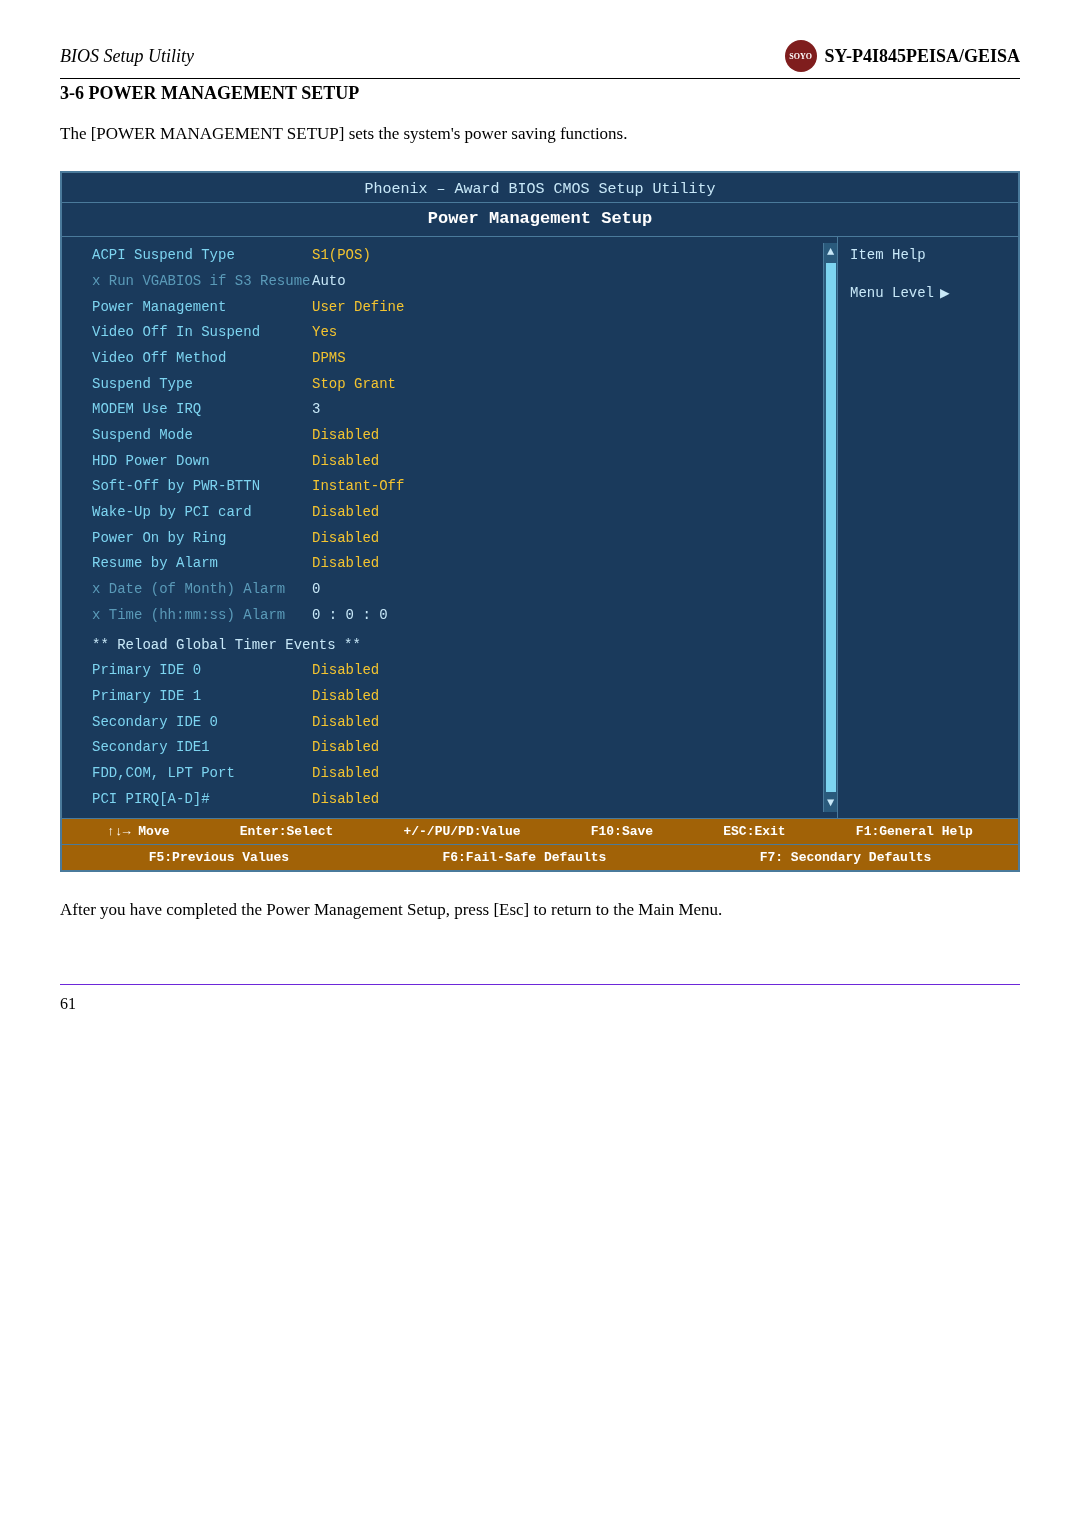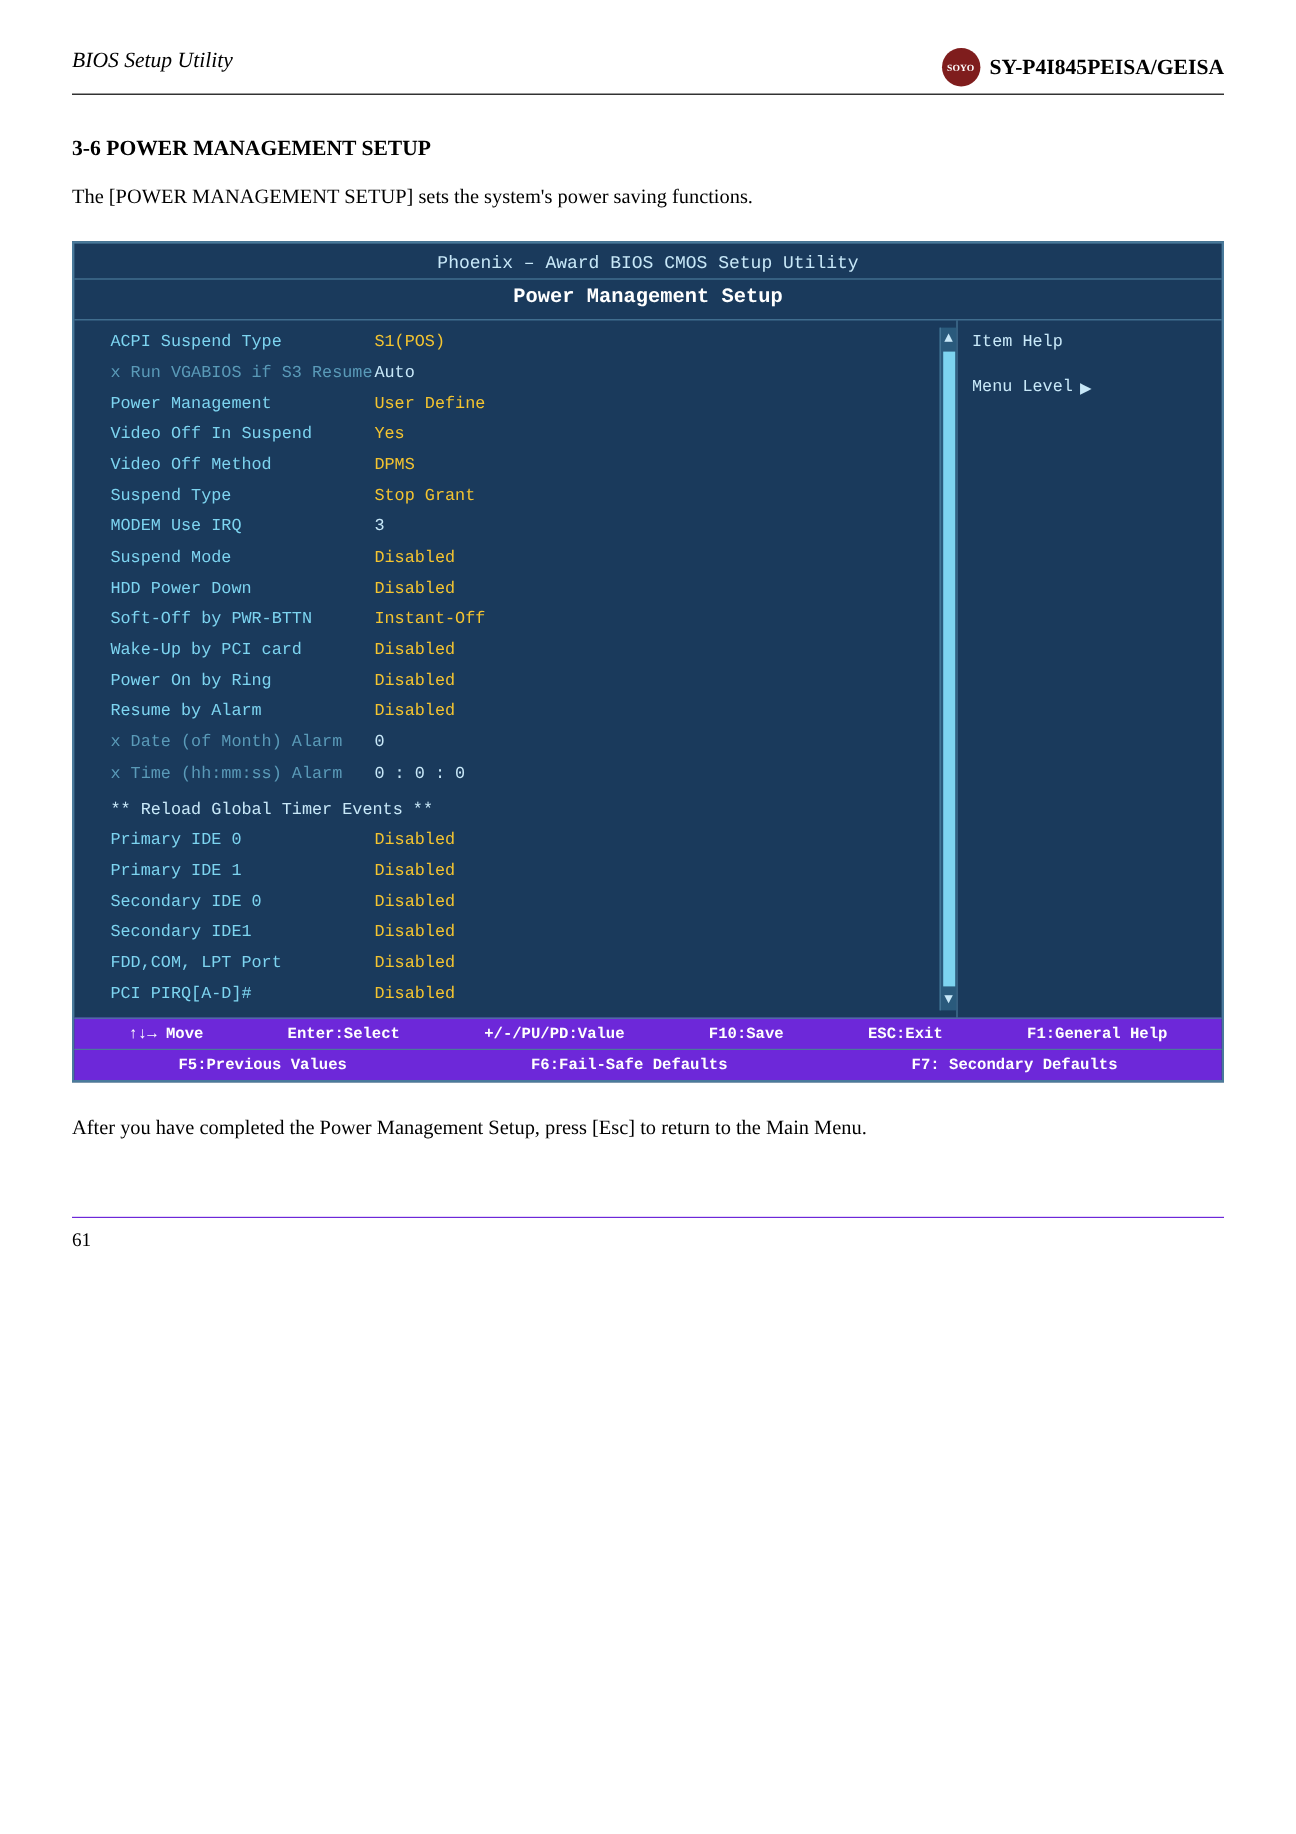--- a/index.html
+++ b/index.html
@@ -7,23 +7,24 @@
       width: 1080px;
       min-height: 1528px;
       background: #fff;
       font-family: "Times New Roman", Times, serif;
       color: #000;
       padding: 40px 60px;
     }
     .header-bar {
       display: flex;
       justify-content: space-between;
+      align-items: center;
       padding-bottom: 6px;
       border-bottom: 1px solid #000;
-      margin-bottom: 34px;
+      margin-bottom: 4px;
     }
     .header-bar .bios-title {
       font-style: italic;
       font-size: 18px;
     }
     .header-bar .product-name {
       display: flex;
       align-items: center;
       gap: 8px;
       font-size: 18px;
@@ -81,21 +82,21 @@
       display: flex;
       padding-left: 18px;
     }
     .bios-left {
       flex: 1;
       border-right: 1px solid #4a7a9b;
       padding: 6px 0;
       overflow: hidden;
     }
     .bios-right {
-      width: 220px;
+      width: 180px;
       padding: 10px 12px;
       display: flex;
       flex-direction: column;
       gap: 20px;
     }
     .bios-right .item-help {
       color: #c8e8f8;
       font-size: 14px;
     }
     .menu-level {
@@ -161,21 +162,21 @@
     .bios-left-inner {
       display: flex;
     }
     .bios-rows-container {
       flex: 1;
     }
 
     
     .bios-footer {
       border-top: 1px solid #4a7a9b;
-      background: #6d28d9;
+      background: #a16207;
       color: #c8e8f8;
       font-family: "Courier New", Courier, monospace;
       font-size: 13px;
     }
     .bios-footer-row {
       display: flex;
       justify-content: space-around;
       align-items: center;
       padding: 5px 10px;
     }

